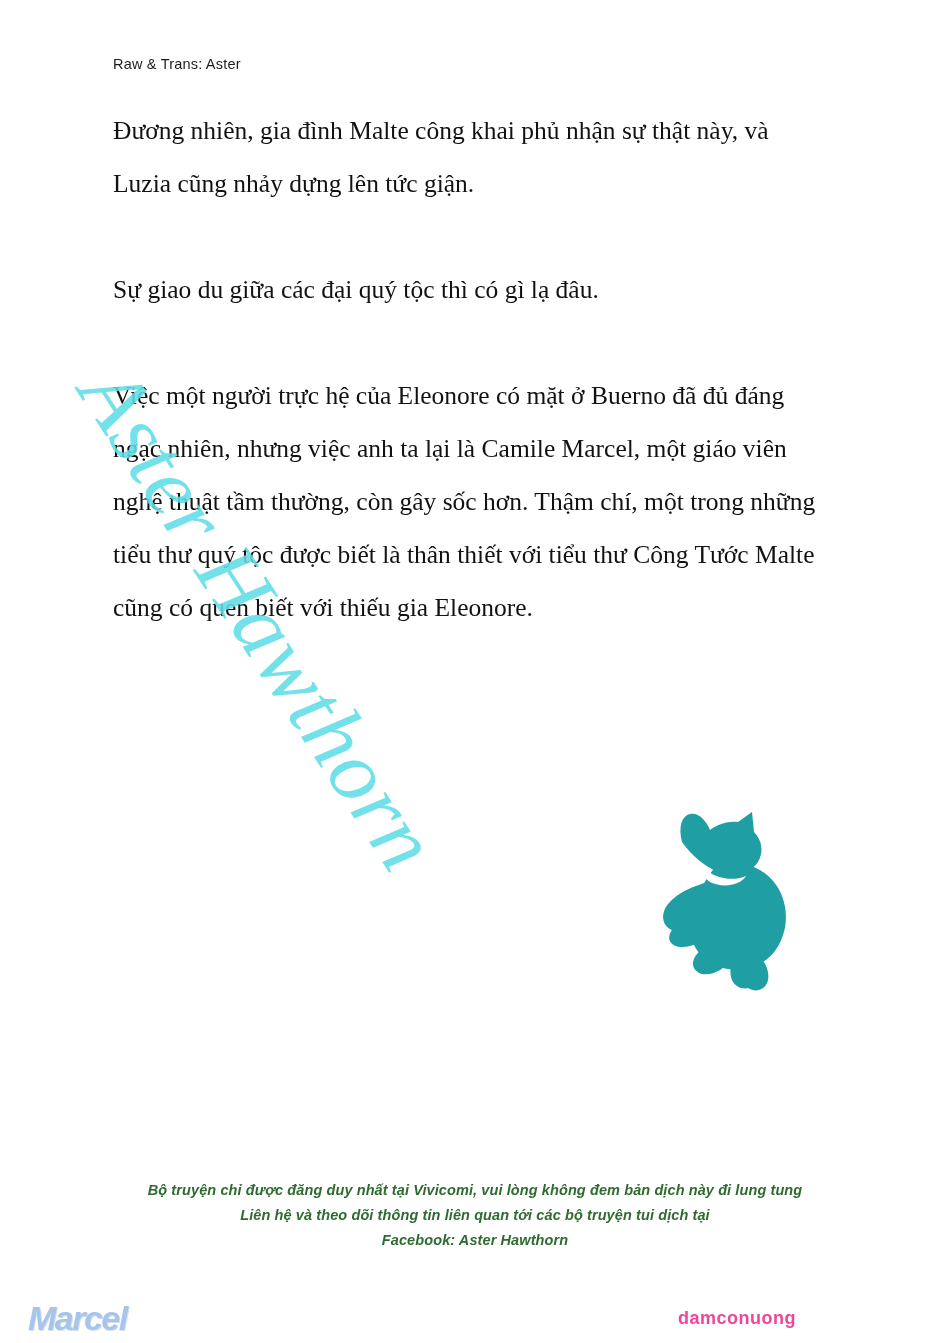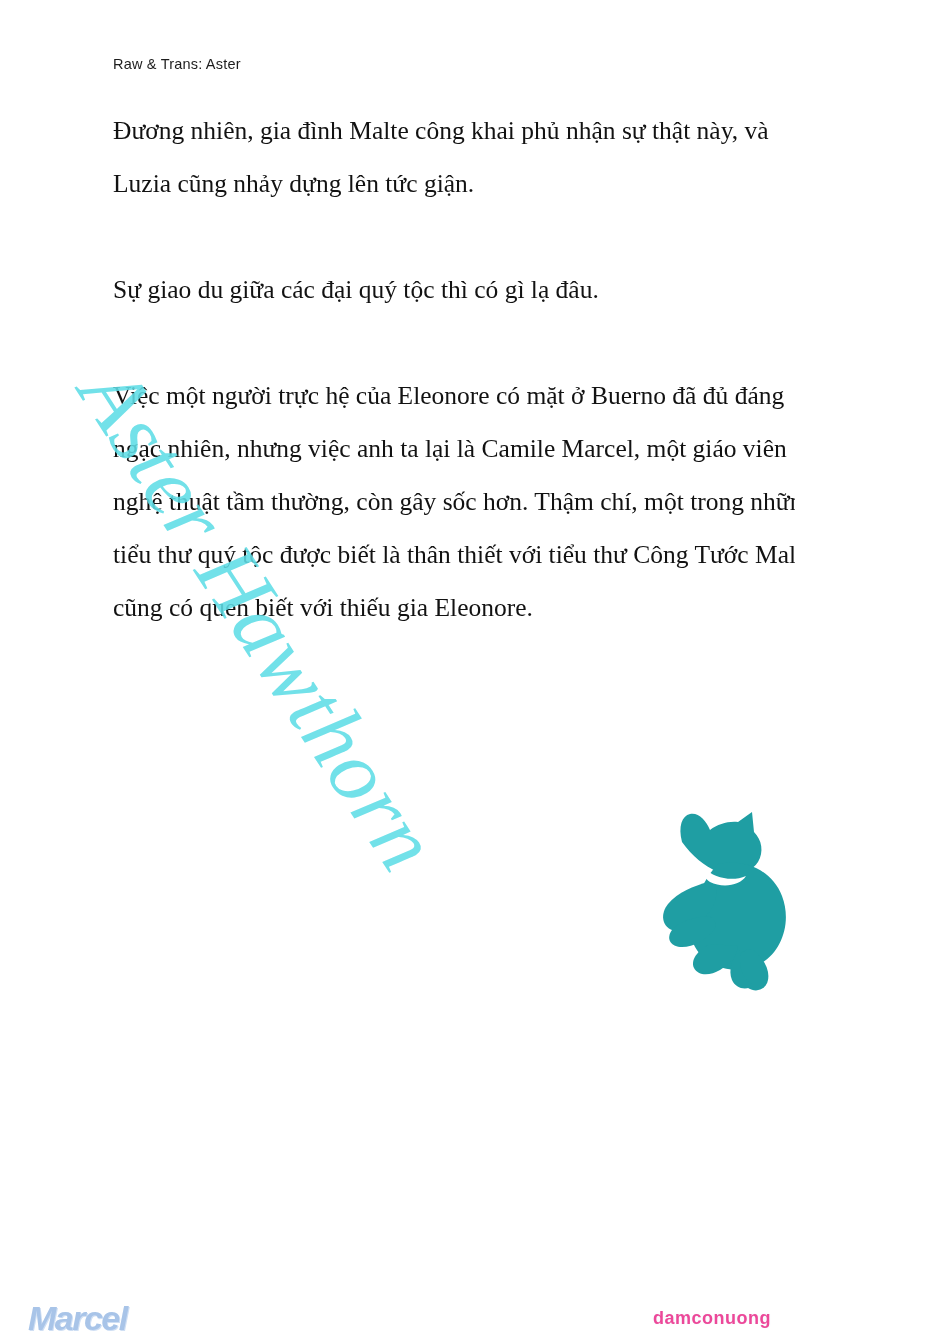--- a/index.html
+++ b/index.html
@@ -7,20 +7,21 @@
     padding: 0;
     background: #ffffff;
   }
   #page {
     position: relative;
     width: 795px;
     height: 1343px;
     background: #ffffff;
     overflow: hidden;
     font-family: "Liberation Serif", "DejaVu Serif", serif;
+    padding-left: 25px;
   }
 
   
   #header-credit {
     position: absolute;
     left: 113px;
     top: 56px;
     font-family: "Liberation Sans", "DejaVu Sans", sans-serif;
     font-size: 14.5px;
     color: #1d1d1d;
@@ -195,20 +196,25 @@
         <path d="M92,138
                  C84,146 80,158 84,168
                  C88,177 99,179 106,173
                  C98,170 92,160 92,150 Z"></path>
       </g>
 
       <path d="M56,56 C66,66 84,70 98,64 C92,74 74,76 62,70 C56,66 54,60 56,56 Z" fill="#ffffff"></path>
     </svg>
   </div>
 
+  <div id="footer-notice">
+    <span class="fl">Bộ truyện chỉ được đăng duy nhất tại Vivicomi, vui lòng không đem bản dịch này đi lung tung</span>
+    <span class="fl">Liên hệ và theo dõi thông tin liên quan tới các bộ truyện tui dịch tại</span>
+    <span class="fl">Facebook: Aster Hawthorn</span>
+  </div>
 
   <div id="site-logo">
     <span class="logo-text">Marcel</span>
   </div>
 
   <div id="corner-watermark">damconuong</div>
 
 </div>
 
 </body></html>

